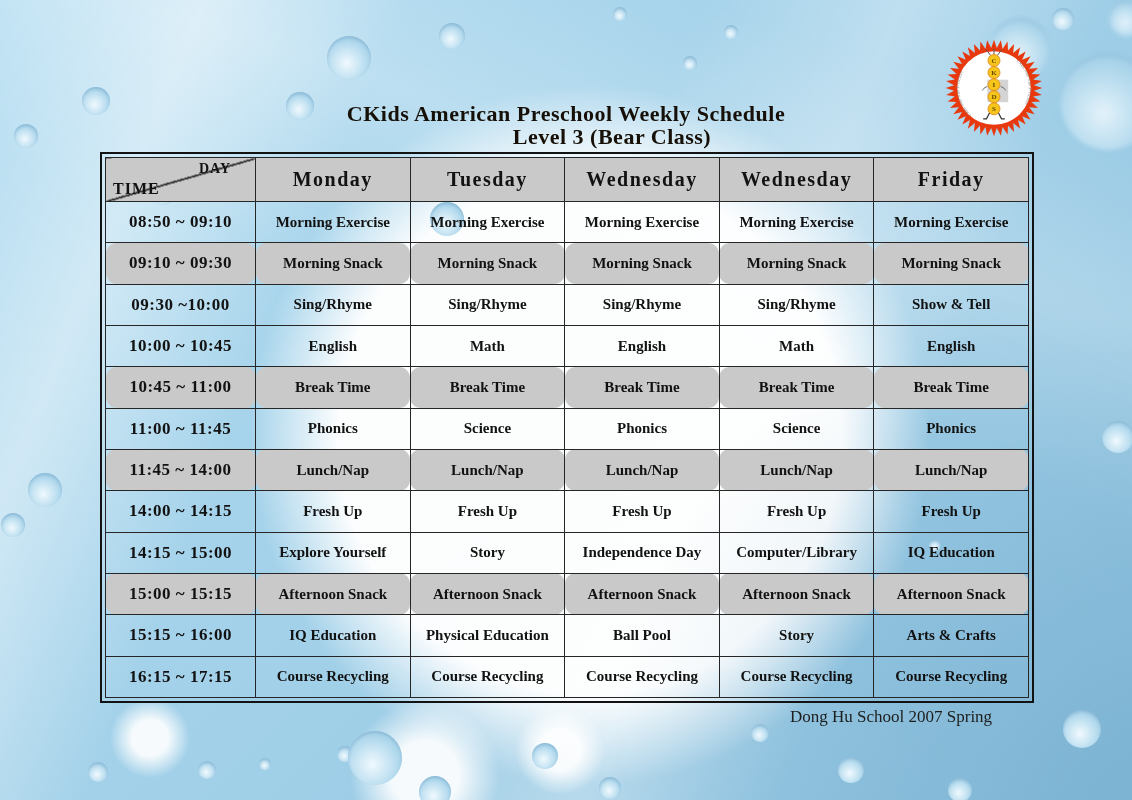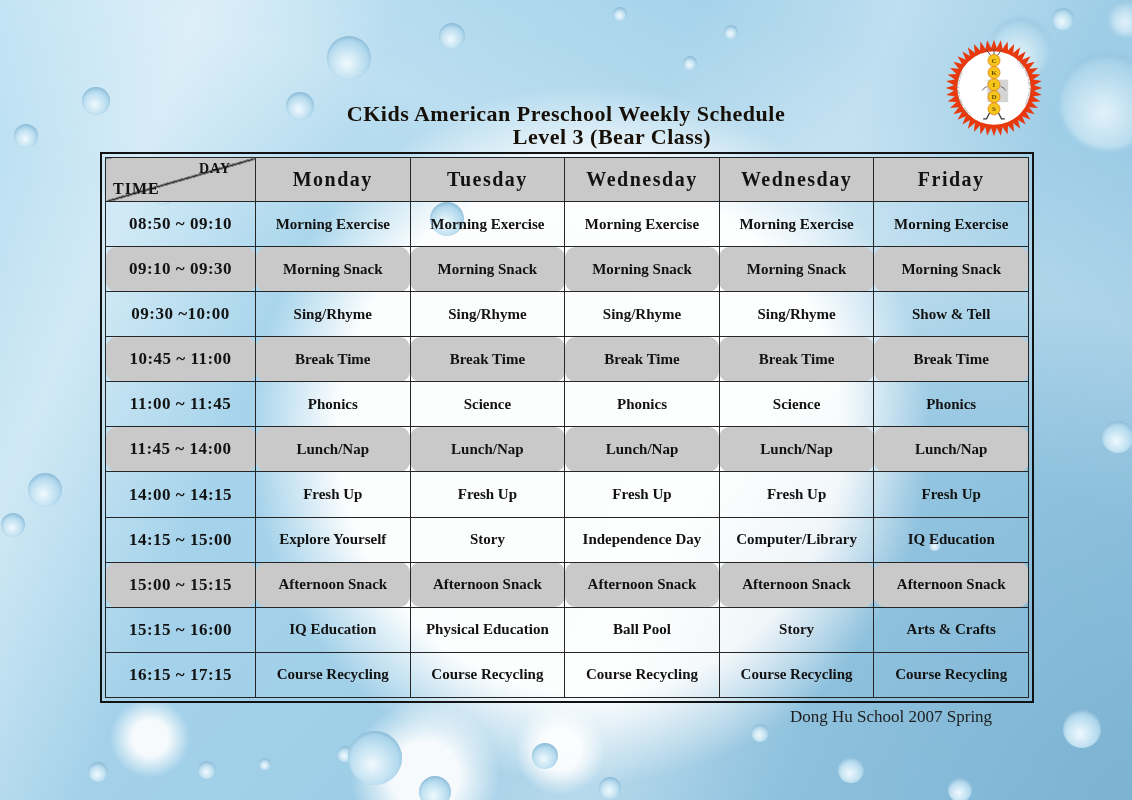--- a/index.html
+++ b/index.html
@@ -183,20 +183,28 @@
             <td class="act">Morning Snack</td>
           </tr>
           <tr>
             <td class="time">09:30 ~10:00</td>
             <td class="act">Sing/Rhyme</td>
             <td class="act">Sing/Rhyme</td>
             <td class="act">Sing/Rhyme</td>
             <td class="act">Sing/Rhyme</td>
             <td class="act">Show &amp; Tell</td>
           </tr>
+          <tr>
+            <td class="time">10:00 ~ 10:45</td>
+            <td class="act">English</td>
+            <td class="act">Math</td>
+            <td class="act">English</td>
+            <td class="act">Math</td>
+            <td class="act">English</td>
+          </tr>
           <tr class="shaded">
             <td class="time">10:45 ~ 11:00</td>
             <td class="act">Break Time</td>
             <td class="act">Break Time</td>
             <td class="act">Break Time</td>
             <td class="act">Break Time</td>
             <td class="act">Break Time</td>
           </tr>
           <tr>
             <td class="time">11:00 ~ 11:45</td>

